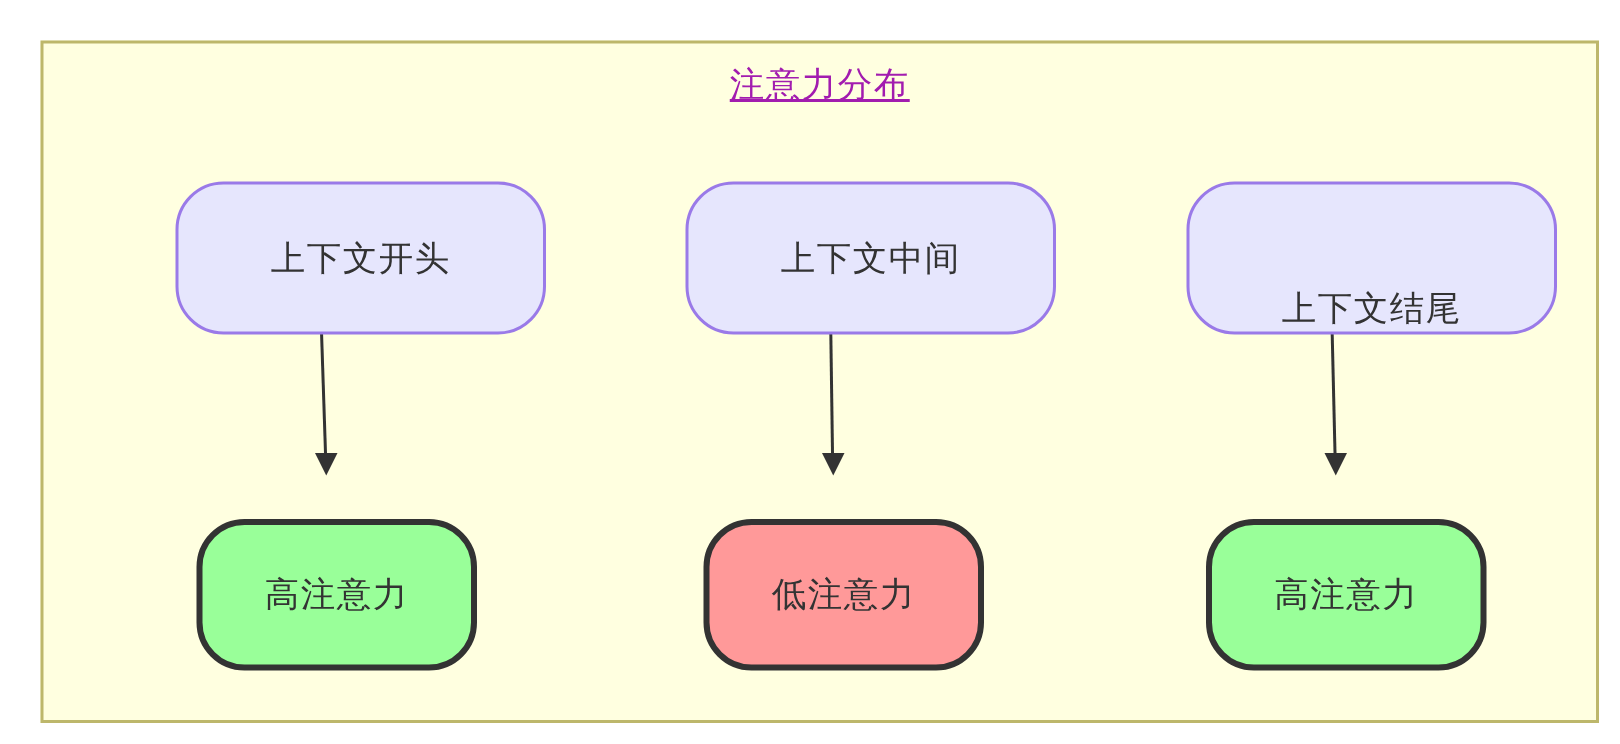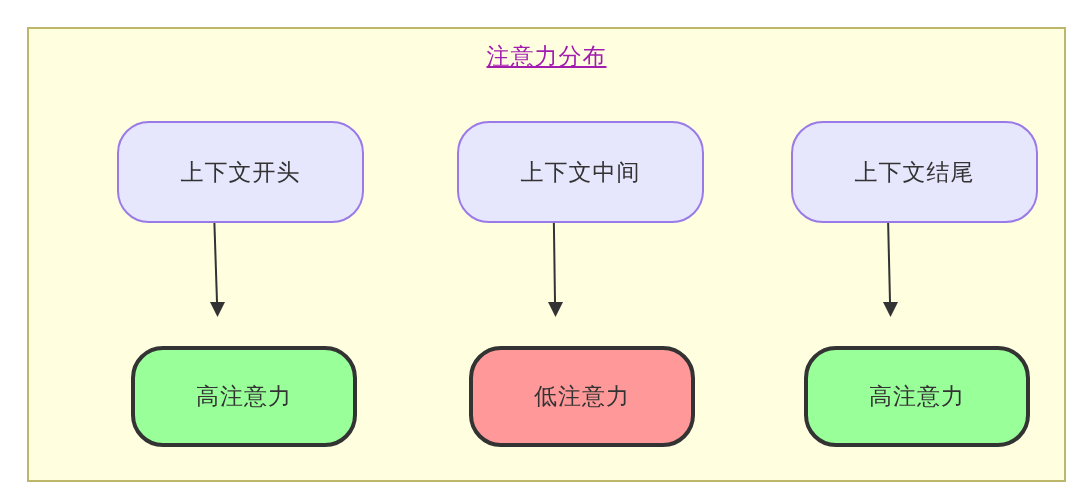--- a/index.html
+++ b/index.html
@@ -55,31 +55,31 @@
     white-space: nowrap;
     border-radius: 32px;
   }
   .node.context {
     width: 247px;
     height: 102px;
     background: #e6e6fd;
     border: 2px solid #9a7ae8;
   }
   .node.attention {
-    width: 226px;
+    width: 187px;
     height: 101px;
     border: 4px solid #333333;
   }
   .node.attention.high { background: #99ff99; }
   .node.attention.low  { background: #ff9999; }
 
   
   #node-context-start  { left: 88px;  top: 92px; }
   #node-context-middle { left: 428px; top: 92px; }
-  #node-context-end    { left: 762px; top: 92px; }
+  #node-context-end    { left: 762px; top: 92px; align-items: flex-end; }
   
   #node-attn-start  { left: 102px; top: 317px; }
   #node-attn-middle { left: 440px; top: 317px; justify-content: center; }
   #node-attn-end    { left: 775px; top: 317px; }
 
   
   #edges {
     position: absolute;
     left: 0;
     top: 0;

